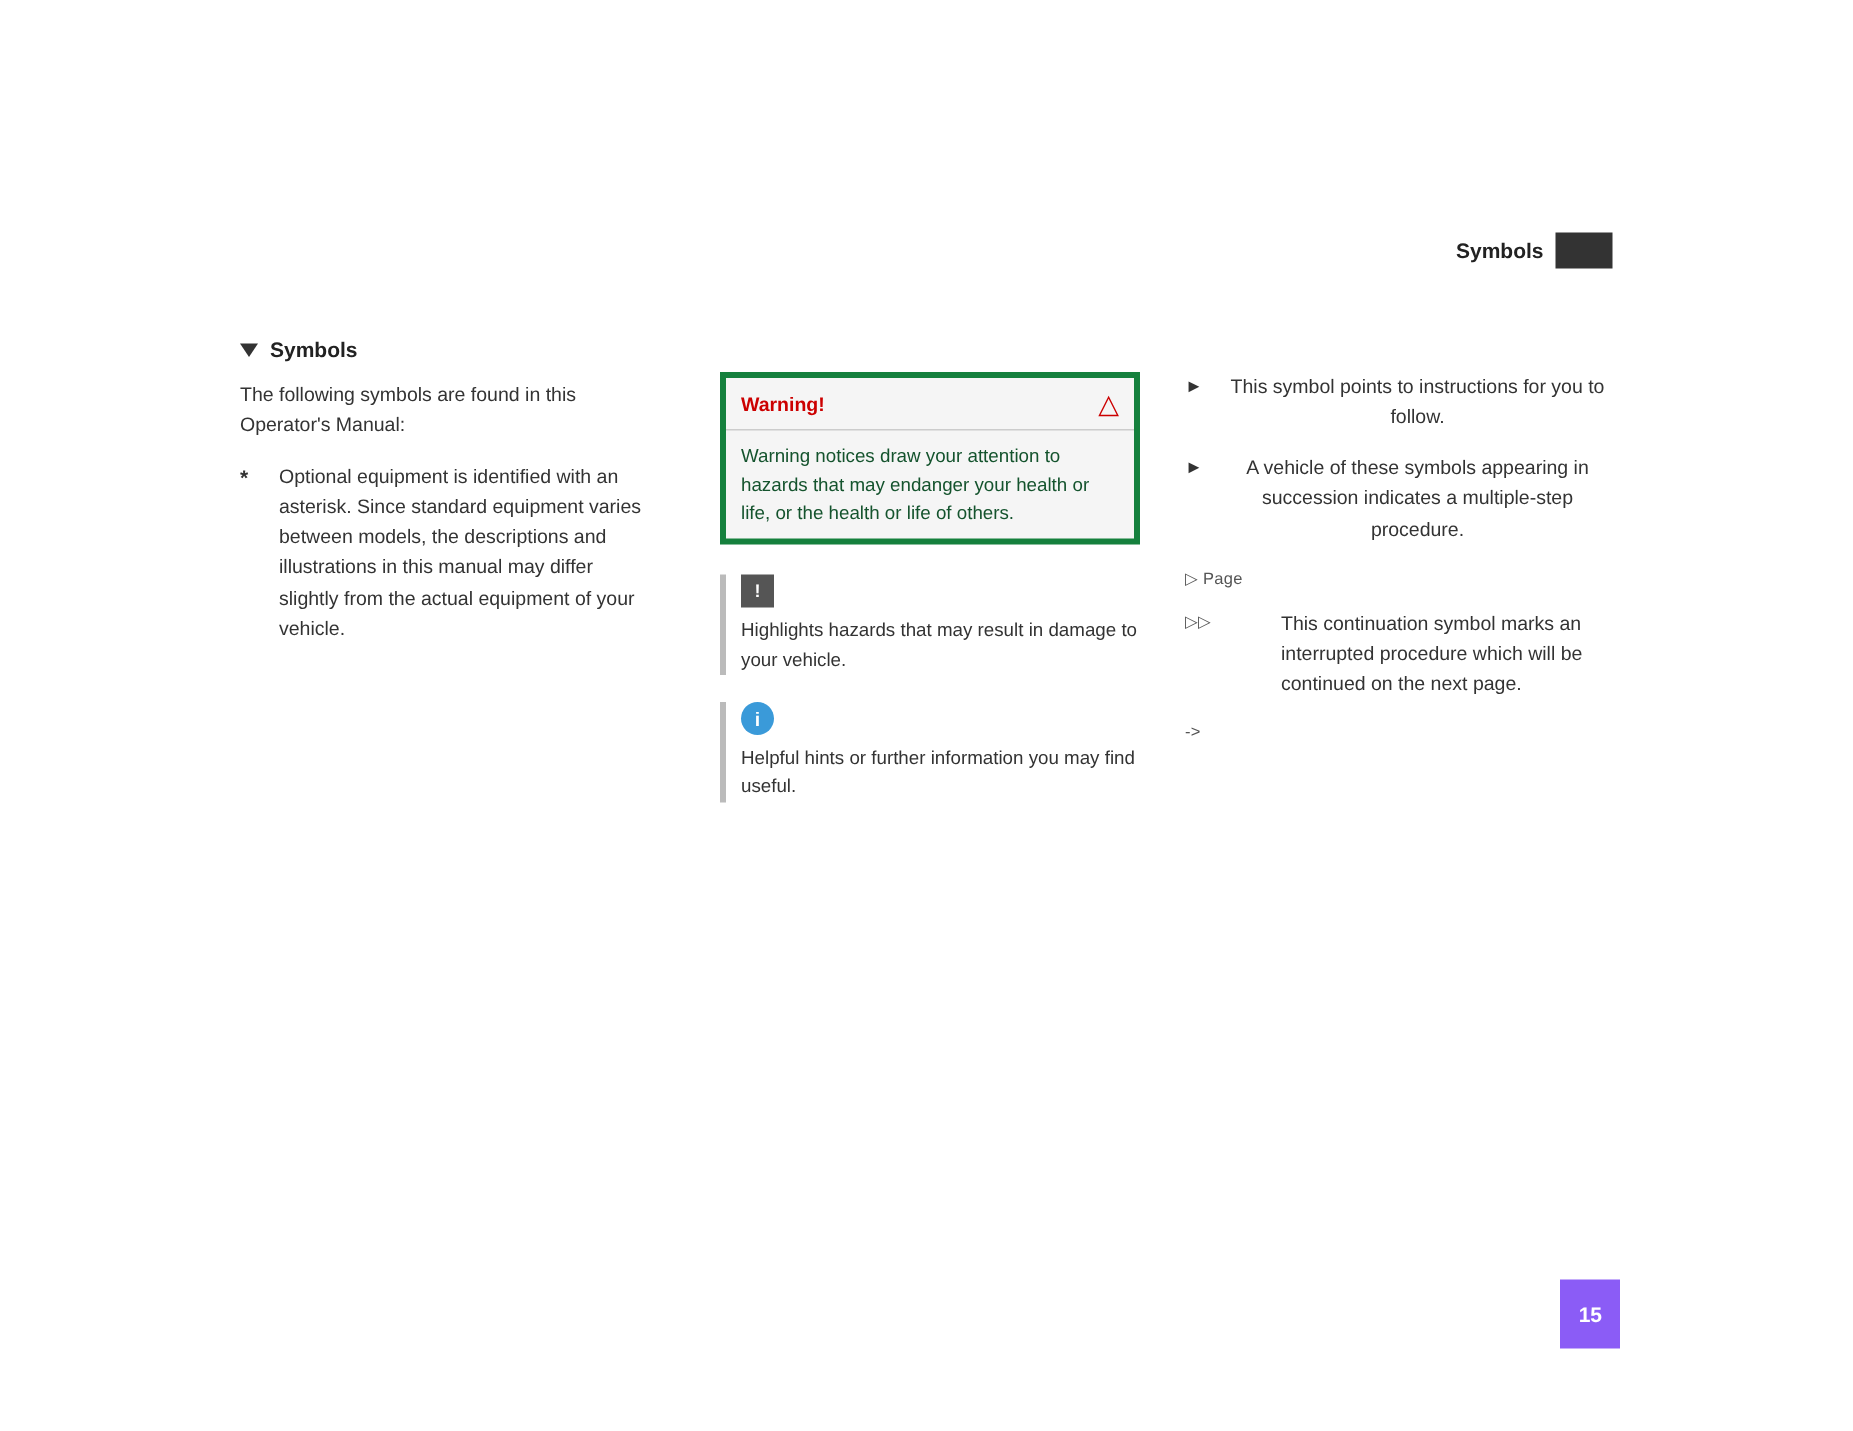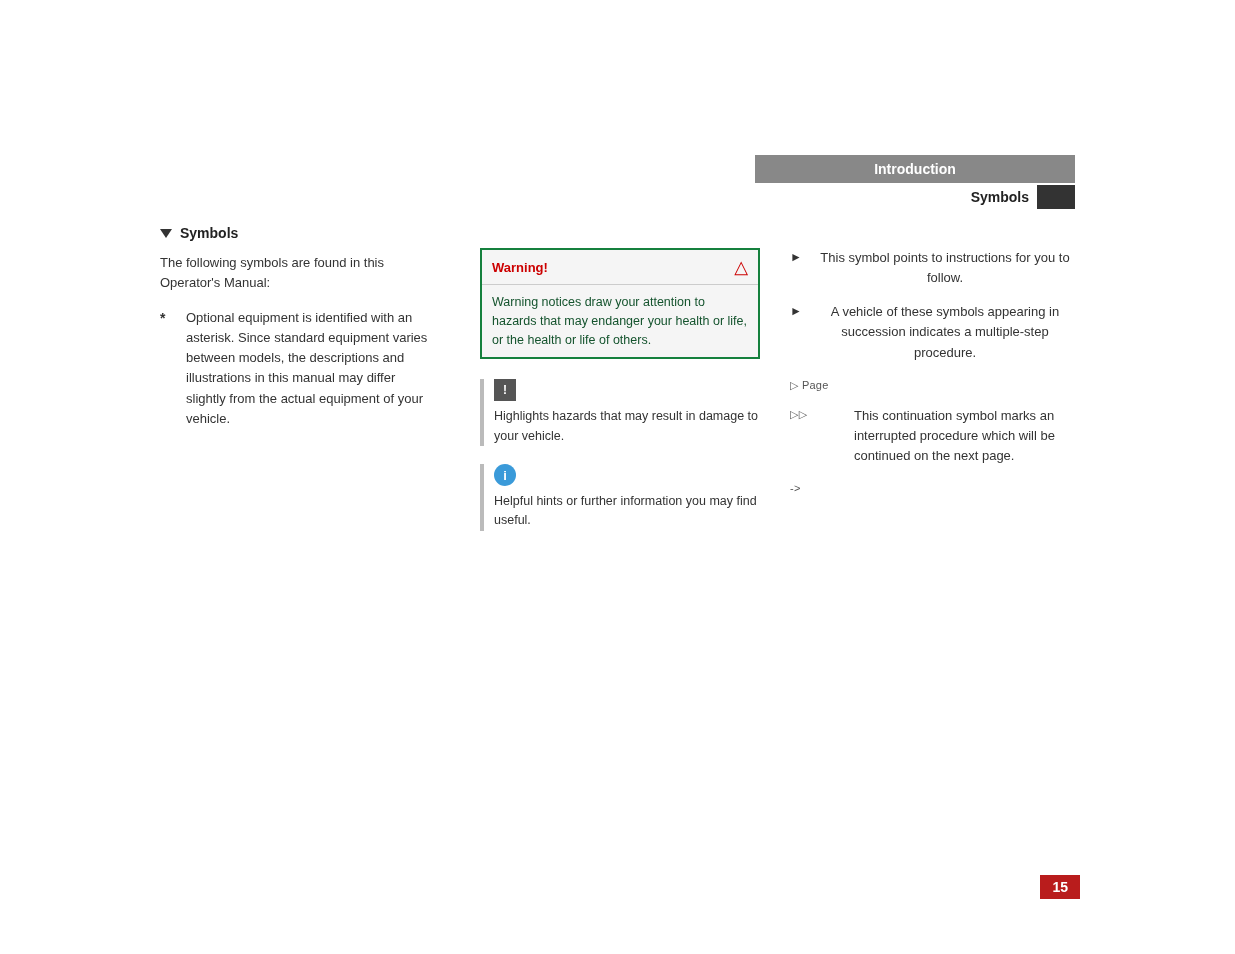--- a/index.html
+++ b/index.html
@@ -113,21 +113,21 @@
     
     .middle-column {
       position: absolute;
       top: 248px;
       left: 480px;
       width: 280px;
     }
 
     
     .warning-box {
-      border: 2px solid #15803d;
+      border: 4px solid #15803d;
       background: #f5f5f5;
       margin-bottom: 20px;
     }
 
     .warning-header {
       display: flex;
       justify-content: space-between;
       align-items: center;
       padding: 6px 10px 6px 10px;
       border-bottom: 1px solid #ccc;
@@ -263,34 +263,33 @@
       color: #333;
       line-height: 1.55;
       flex: 1;
     }
 
     
     .page-number-box {
       position: absolute;
       bottom: 55px;
       right: 155px;
-      background: #b91c1c;
+      background: #8b5cf6;
       color: #fff;
       font-size: 14px;
       font-weight: bold;
-      padding: 4px 12px;
+      padding: 15px 12px;
       min-width: 36px;
       text-align: center;
     }
   </style>
 </head>
 <body>
 
 <div class="header-section">
-  <div class="header-intro">Introduction</div>
   <div class="header-symbols">
     <span class="header-symbols-text">Symbols</span>
     <div class="header-symbols-black"></div>
   </div>
 </div>
 
 <div class="left-column">
   <div class="symbols-heading">
     <div class="triangle-icon"></div>
     <span class="symbols-title">Symbols</span>

